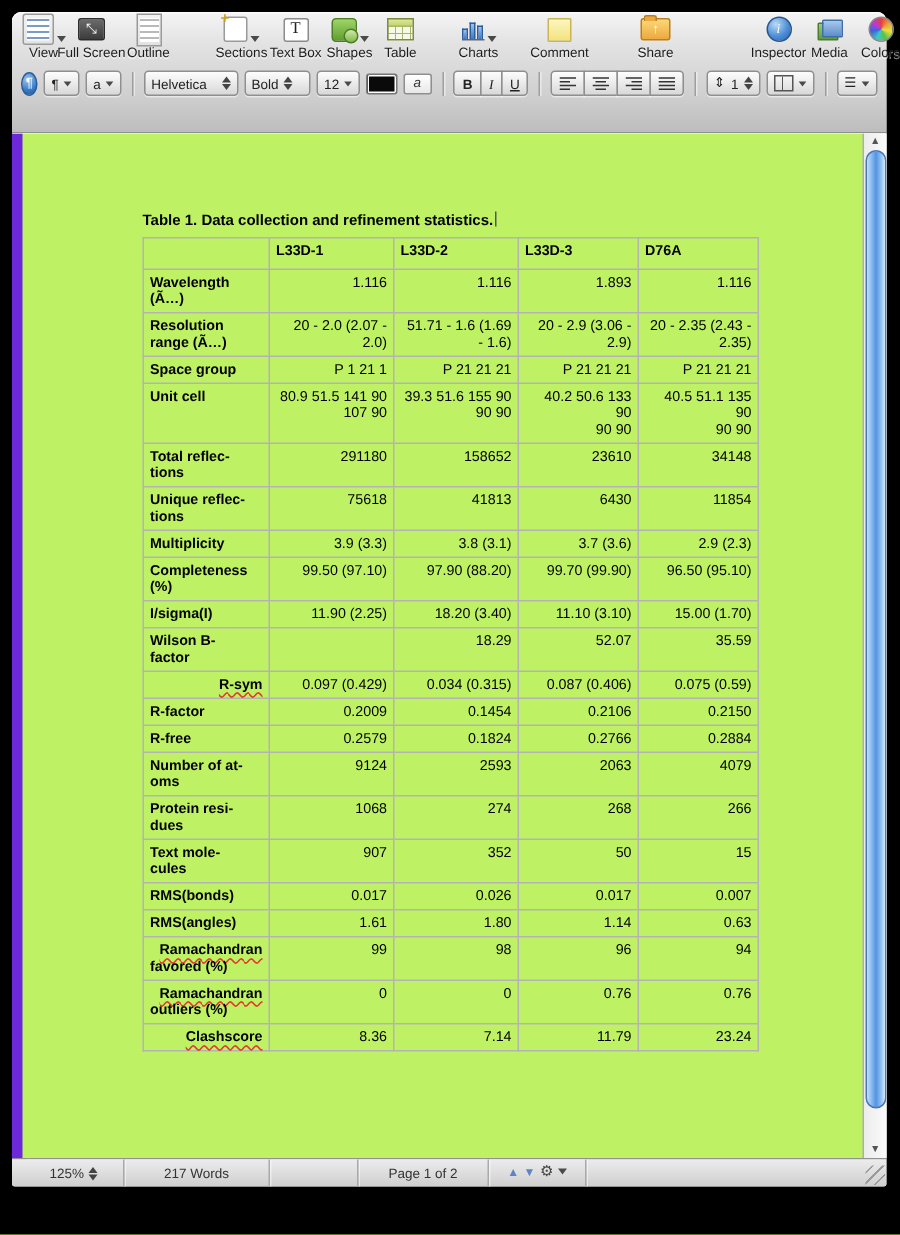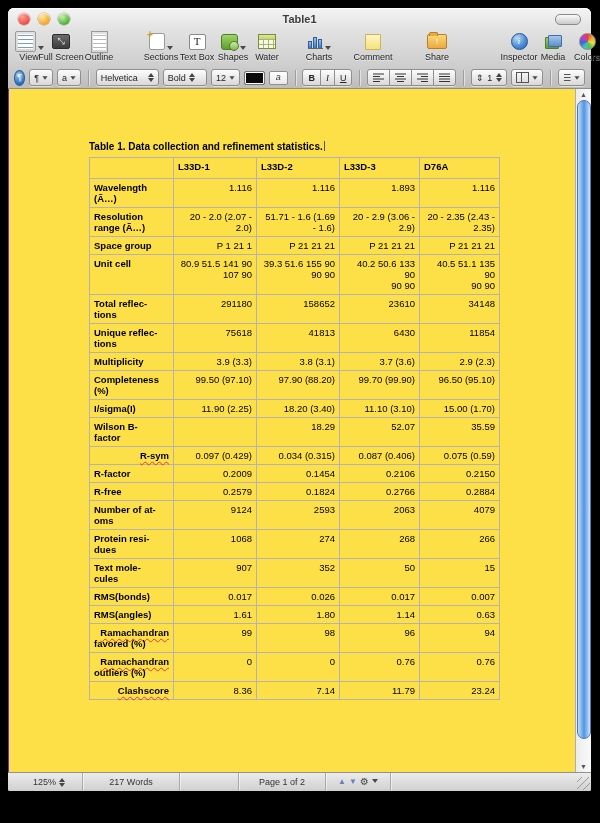--- a/index.html
+++ b/index.html
@@ -58,21 +58,21 @@
   .swatch-black{width:28px;height:12px;border:1px solid #777;border-radius:2px;background:#0a0a0a;box-shadow:inset 0 0 0 1px #fff;}
   .swatch-a{width:26px;height:12px;border:1px solid #8f8f8f;border-radius:2px;background:linear-gradient(#fff,#e8e8e8);font-size:9px;font-style:italic;text-align:center;line-height:11px;color:#333;}
   .seg{display:flex;}
   .seg .fbtn{border-radius:0;margin-left:-1px;padding:0 5px;}
   .seg .fbtn:first-child{border-radius:3px 0 0 3px;margin-left:0;}
   .seg .fbtn:last-child{border-radius:0 3px 3px 0;}
   .bi{font-weight:700;} .it{font-style:italic;font-family:"Liberation Serif",serif;} .un{text-decoration:underline;}
   .alico line{stroke:#333;stroke-width:1;}
   
   .content{flex:1;position:relative;background:#fff;overflow:hidden;}
-  .page{position:absolute;left:0;top:0;right:15px;bottom:0;background:#fde047;border-left:1px solid #6d28d9;text-decoration:underline;}
+  .page{position:absolute;left:0;top:0;right:15px;bottom:0;background:#bef264;border-left:7px solid #6d28d9;text-decoration:underline;}
   .docblock{position:absolute;left:80px;top:52px;width:411px;}
   .doctitle{font-size:10px;font-weight:700;color:#000;margin-bottom:5px;}
   .cursor{display:inline-block;width:1px;height:10px;background:#555;margin-left:1px;vertical-align:-1px;}
   table.stats{border-collapse:collapse;width:411px;table-layout:fixed;}
   table.stats th,table.stats td{border:1px solid #b3b3b3;font-size:9.5px;line-height:11px;padding:3px 4px;vertical-align:top;}
   table.stats th{font-weight:700;text-align:left;height:14px;}
   td.rowlabel{font-weight:700;text-align:left;}
   td.rowlabel .lab{display:block;}
   td.val{text-align:right;font-weight:400;white-space:pre-line;}
   .squiggle{text-decoration:underline;text-decoration-style:wavy;text-decoration-color:#e23b2e;text-decoration-thickness:1px;text-underline-offset:2px;text-align:right;}
@@ -92,29 +92,20 @@
   .navtri{color:#5d84c4;font-size:8px;line-height:8px;}
   .gear{color:#444;font-size:10px;line-height:10px;}
   .grip{position:absolute;right:1px;bottom:1px;width:13px;height:13px;background:repeating-linear-gradient(135deg,transparent 0 3px,#9a9a9a 3px 4px,transparent 4px 5px);border-radius:0 0 2px 0;}
 </style>
 </head>
 <body>
 
 <div class="window">
 
   <div class="chrome">
-    <div class="titlebar">
-      <div class="lights">
-        <span class="light red"></span>
-        <span class="light yellow"></span>
-        <span class="light green"></span>
-      </div>
-      <div class="wtitle">Table1</div>
-      <div class="pill"></div>
-    </div>
 
     <div class="toolbar">
       <div class="titem" style="margin-left:6px">
         <span class="ticon">
             <span class="ic-doc"></span>
             <span class="dd"></span>
           </span>
         <span class="tlabel">View</span>
       </div>
       <div class="titem" style="margin-left:2px">
@@ -146,21 +137,21 @@
         <span class="ticon">
             <span class="ic-shapes"></span>
             <span class="dd"></span>
           </span>
         <span class="tlabel">Shapes</span>
       </div>
       <div class="titem" style="margin-left:4px">
         <span class="ticon">
             <span class="ic-table"></span>
           </span>
-        <span class="tlabel">Water</span>
+        <span class="tlabel">Table</span>
       </div>
       <div class="titem" style="margin-left:22px">
         <span class="ticon">
             <span class="ic-chart">
               <i style="height:6px"></i>
               <i style="height:10px"></i>
               <i style="height:8px"></i>
             </span>
             <span class="dd"></span>
           </span>

